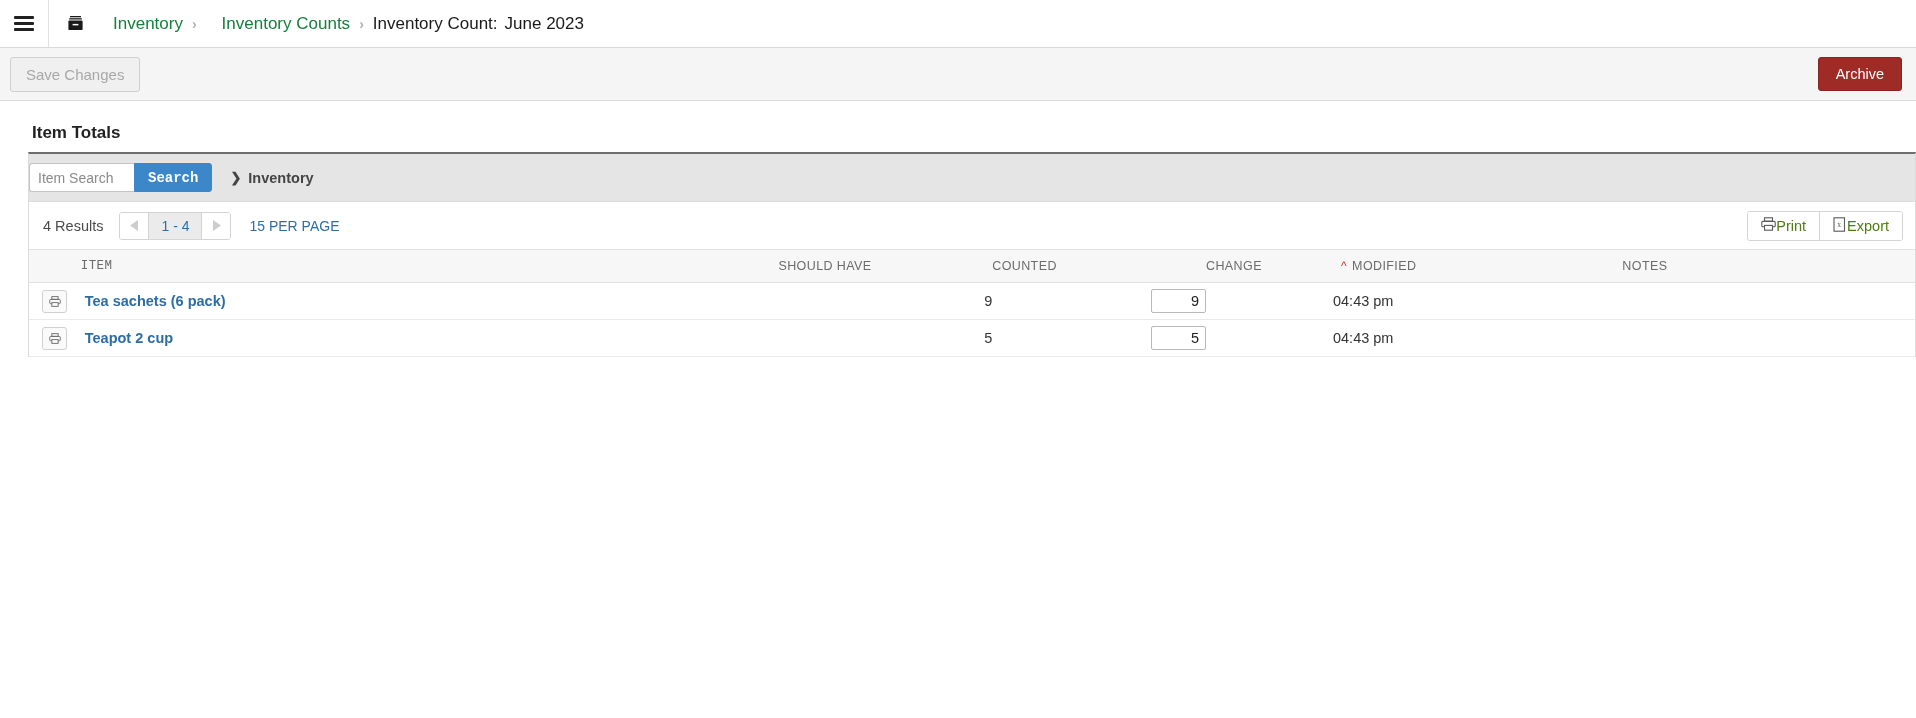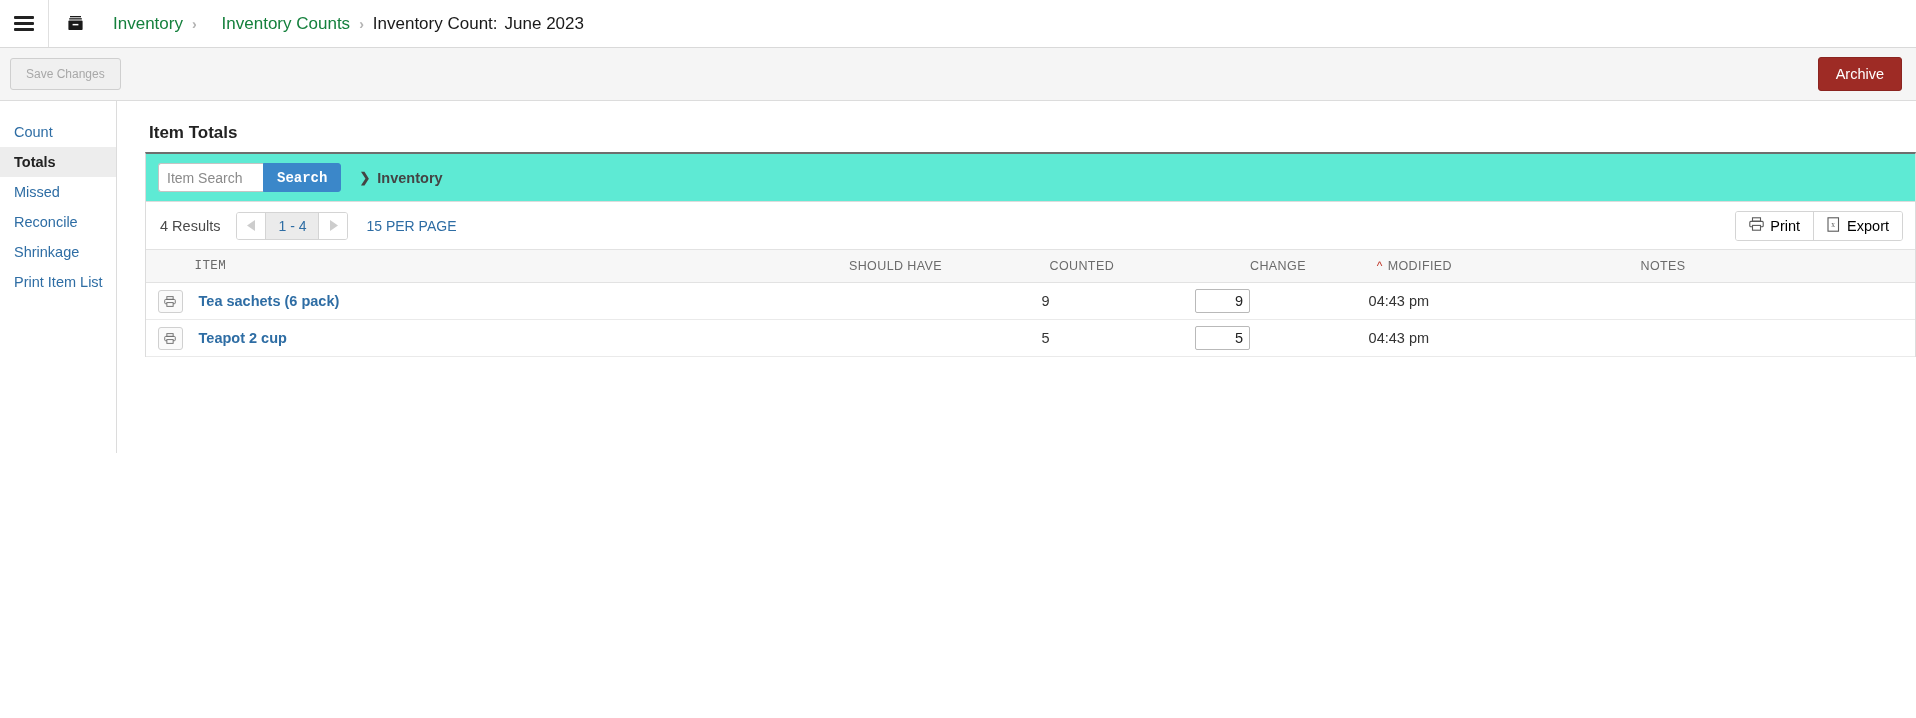--- a/index.html
+++ b/index.html
@@ -66,21 +66,21 @@
     border-bottom: 1px solid #dcdcdc;
     display: flex;
     align-items: center;
     justify-content: space-between;
     padding: 0 14px 0 10px;
   }
   .btn-save {
     background: #f0f0f0;
     border: 1px solid #cfcfcf;
     color: #a8a8a8;
-    font-size: 12px;
+    font-size: 15px;
     padding: 8px 15px;
     border-radius: 3px;
     font-family: "Liberation Sans", sans-serif;
     cursor: default;
   }
   .btn-archive {
     background: #9e2b25;
     border: 1px solid #8b2420;
     color: #ffffff;
     font-size: 14.5px;
@@ -129,26 +129,25 @@
   .panel {
     border-top: 2px solid #6e6e6e;
     border-left: 1px solid #dcdcdc;
     border-right: 1px solid #dcdcdc;
     background: #ffffff;
     margin-right: 0;
   }
 
   
   .search-row {
-    background: #5eead4;
+    background: #e5e5e5;
     border-bottom: 1px solid #dcdcdc;
     height: 48px;
     display: flex;
     align-items: center;
-    padding-left: 12px;
   }
   .search-group { display: flex; align-items: center; }
   .search-input {
     width: 105px;
     height: 29px;
     border: 1px solid #c4c4c4;
     border-right: none;
     border-radius: 3px 0 0 3px;
     padding: 0 8px;
     font-size: 14px;
@@ -234,25 +233,25 @@
   .page-right { display: flex; align-items: center; }
   .io-group {
     display: flex;
     border: 1px solid #d4d4d4;
     border-radius: 3px;
     overflow: hidden;
     height: 30px;
   }
   .io-btn {
     display: flex; align-items: center;
-    gap: 6px;
+    gap: 0;
     padding: 0 13px;
     background: #ffffff;
     font-size: 14.5px;
-    color: #000000;
+    color: #4d7c0f;
     cursor: pointer;
     border: none;
     font-family: "Liberation Sans", sans-serif;
     height: 28px;
   }
   .io-btn + .io-btn { border-left: 1px solid #d4d4d4; }
 
   
   table.grid {
     width: 100%;
@@ -361,28 +360,20 @@
   </div>
 </div>
 
 <div class="actionbar">
   <button class="btn-save">Save Changes</button>
   <button class="btn-archive">Archive</button>
 </div>
 
 <div class="shell">
 
-  <nav class="sidebar">
-    <a class="side-item">Count</a>
-    <a class="side-item active">Totals</a>
-    <a class="side-item">Missed</a>
-    <a class="side-item">Reconcile</a>
-    <a class="side-item">Shrinkage</a>
-    <a class="side-item">Print Item List</a>
-  </nav>
 
   <main class="content">
     <h1 class="panel-title">Item Totals</h1>
 
     <section class="panel">
 
       <div class="search-row">
         <div class="search-group">
           <input class="search-input" type="text" placeholder="Item Search" style="">
           <button class="search-btn">Search</button>

